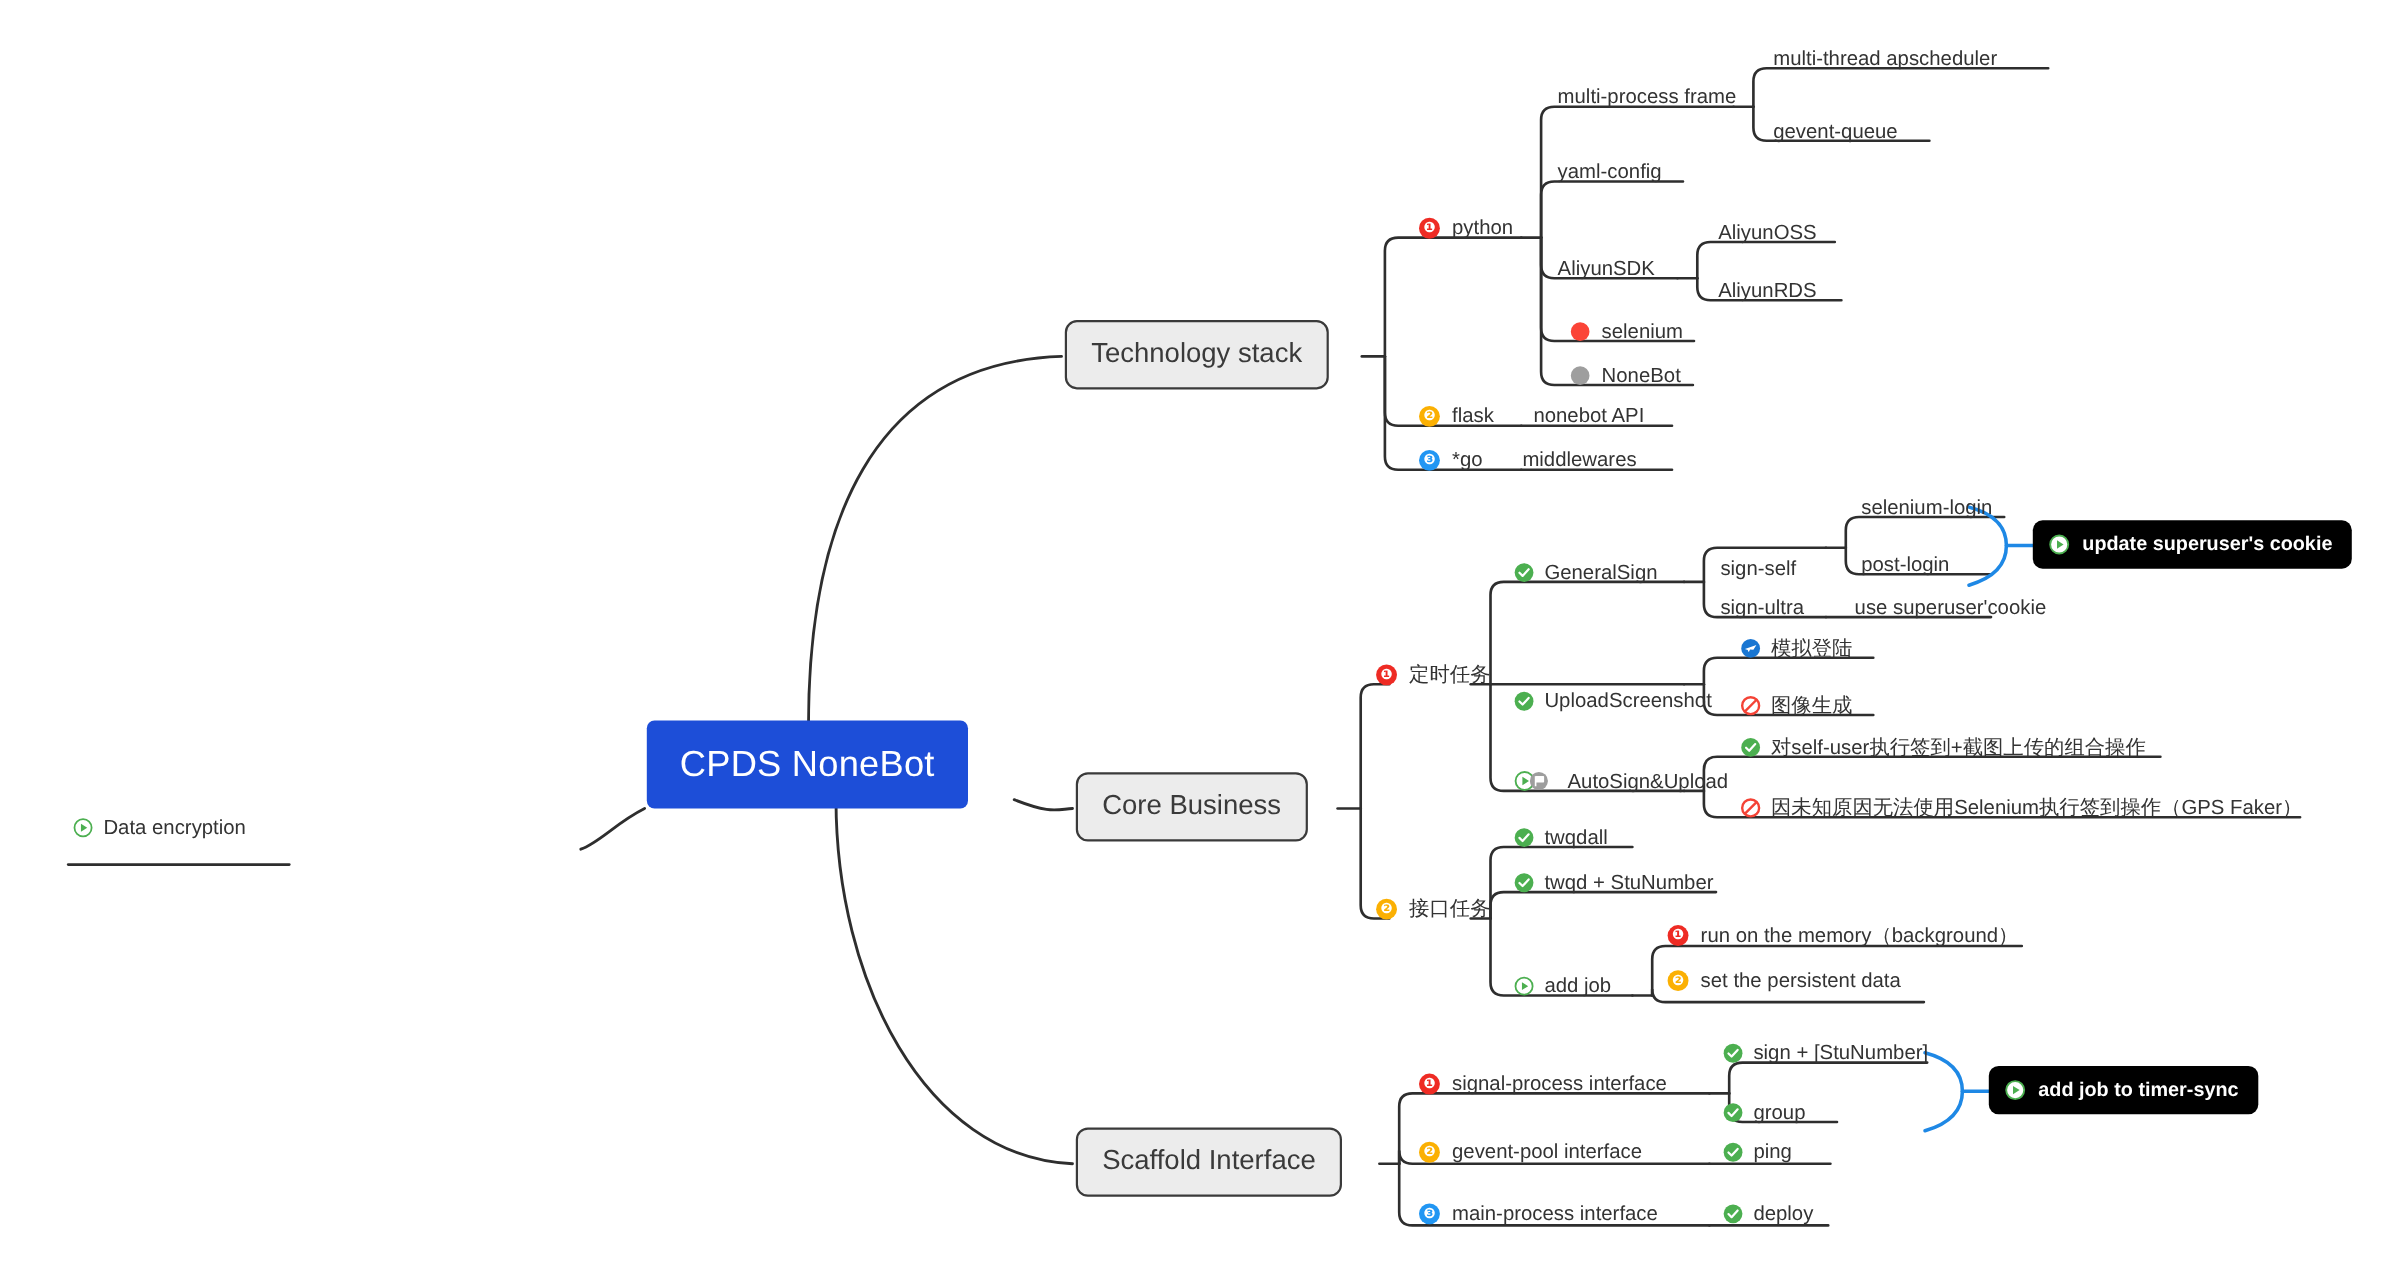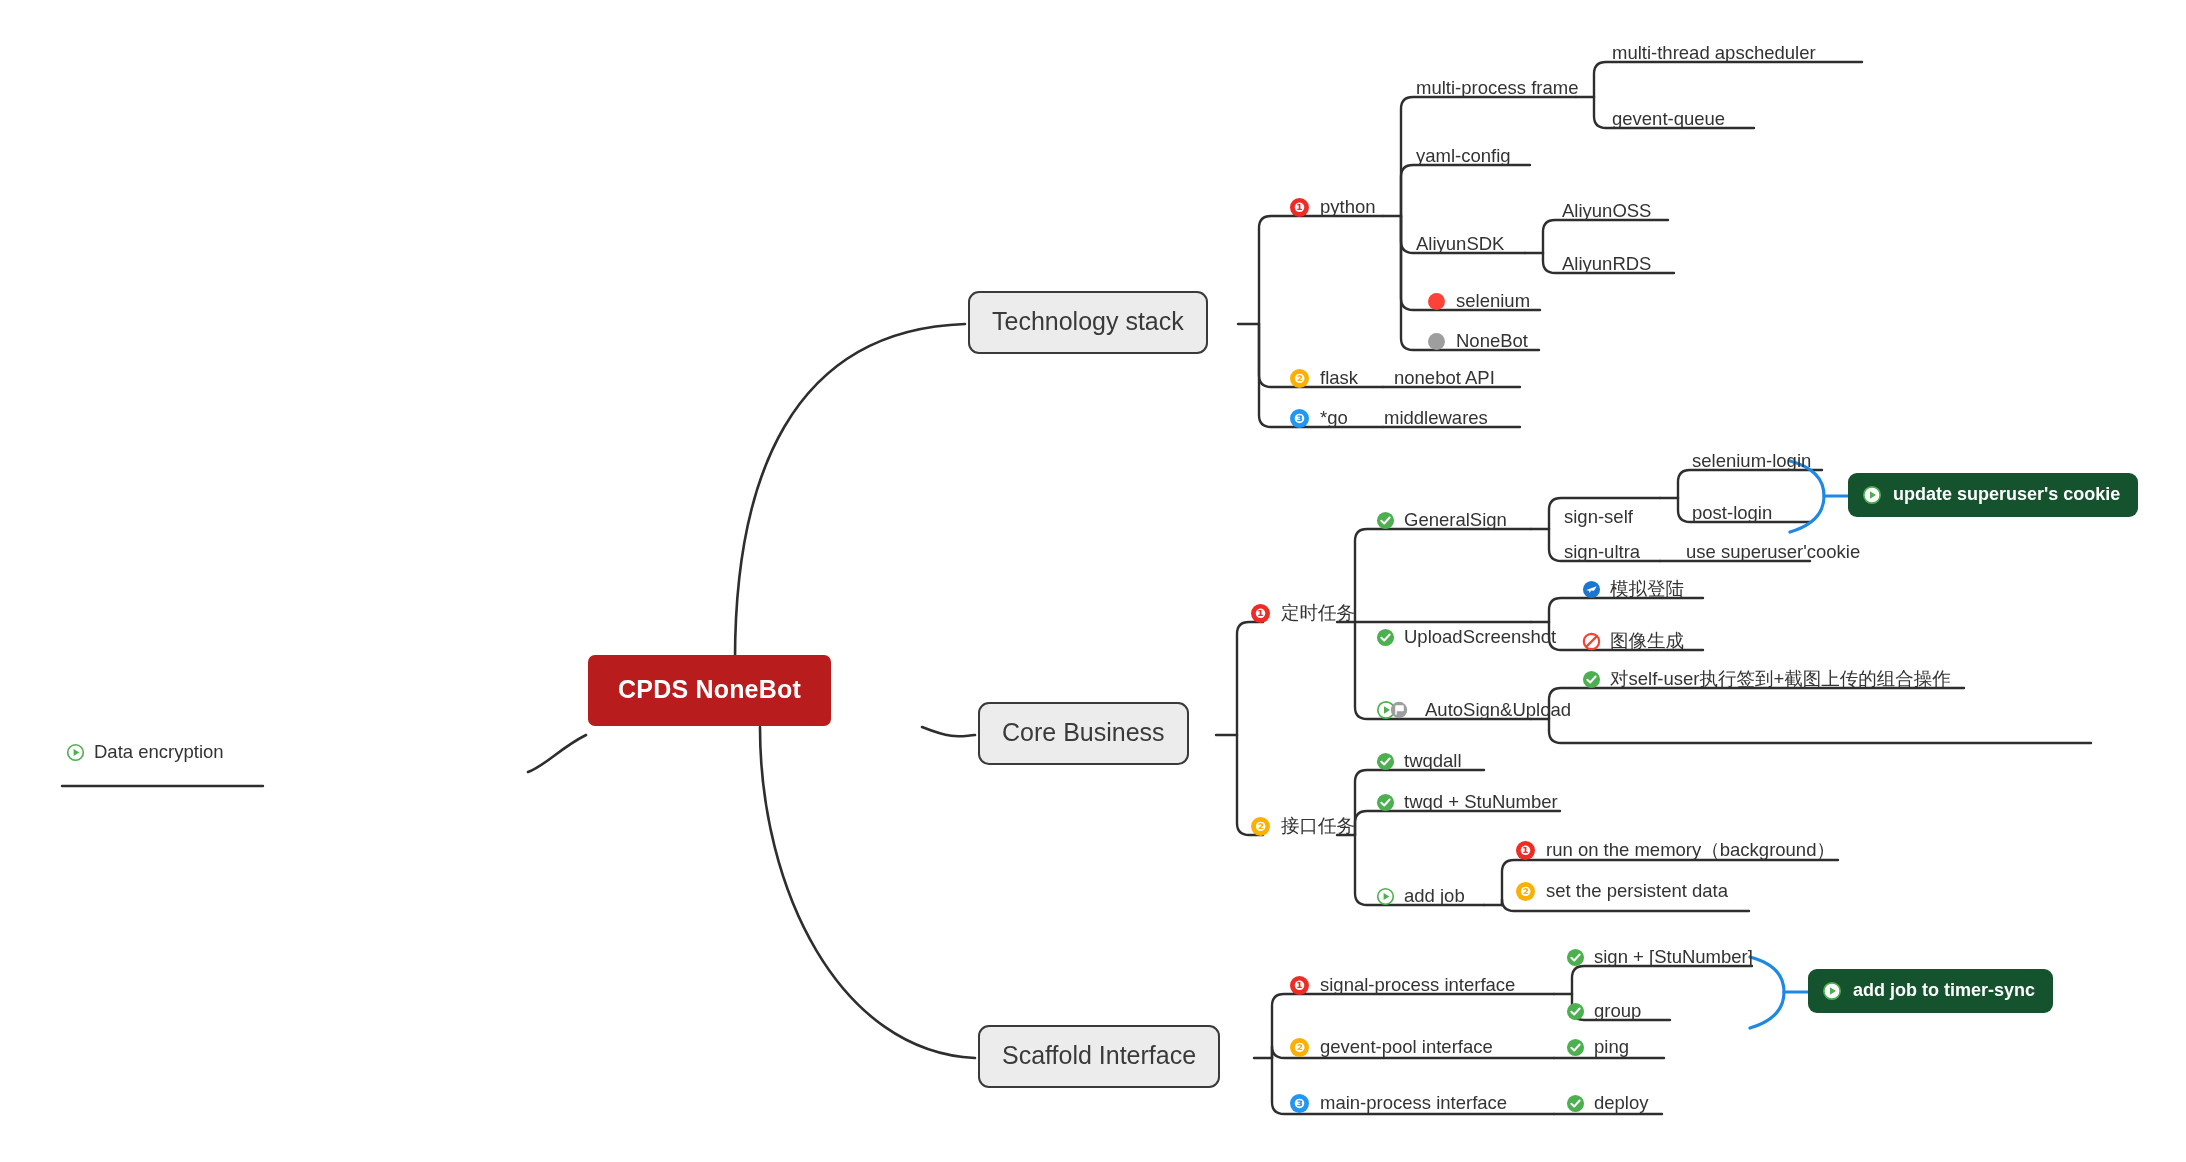--- a/index.html
+++ b/index.html
@@ -23,25 +23,25 @@
   }
   .node {
     position: absolute;
     white-space: nowrap;
     display: flex;
     align-items: center;
   }
 
   
   .root {
-    background: #b91c1c;
+    background: #1d4ed8;
     color: #ffffff;
     border-radius: 7px;
-    font-size: 25px;
-    font-weight: 700;
+    font-size: 33px;
+    font-weight: 400;
     padding: 20px 30px 22px 30px;
     letter-spacing: 0.2px;
   }
 
   
   .maintopic {
     background: #ececec;
     border: 2.5px solid #3a3a3a;
     border-radius: 11px;
     color: #3a3a3a;
@@ -53,21 +53,21 @@
   
   .sub {
     color: #333333;
     font-size: 18.5px;
     padding: 2px 4px 4px 4px;
     line-height: 1.1;
   }
 
   
   .callout {
-    background: #14532d;
+    background: #000000;
     color: #ffffff;
     border-radius: 9px;
     font-size: 18px;
     font-weight: bold;
     padding: 11px 18px 12px 14px;
     gap: 11px;
   }
 
   
   .ic {
@@ -404,20 +404,29 @@
   <div class="node sub" style="left:1578px; top:667px;">
     <span class="ic">
       <svg width="19" height="19" viewBox="0 0 20 20">
           <circle cx="10" cy="10" r="9" fill="#4caf50"></circle>
           <path d="M5.6 10.2 L8.6 13.2 L14.4 6.8" fill="none" stroke="#fff" stroke-width="2.1" stroke-linecap="round" stroke-linejoin="round"></path>
         </svg>
     </span>
     <span class="txt">对self-user执行签到+截图上传的组合操作</span>
   </div>
 
+  <div class="node sub" style="left:1578px; top:722px;">
+    <span class="ic">
+      <svg width="19" height="19" viewBox="0 0 20 20">
+          <circle cx="10" cy="10" r="8.1" fill="none" stroke="#f44336" stroke-width="2.3"></circle>
+          <path d="M4.6 15.4 L15.4 4.6" stroke="#f44336" stroke-width="2.3" stroke-linecap="round"></path>
+        </svg>
+    </span>
+    <span class="txt">因未知原因无法使用Selenium执行签到操作（GPS Faker）</span>
+  </div>
 
   <div class="node sub" style="left:1247px; top:814px;">
     <span class="ic num orange">❷</span>
     <span class="txt lbl-gap">接口任务</span>
   </div>
 
   <div class="node sub" style="left:1372px; top:749px;">
     <span class="ic">
       <svg width="19" height="19" viewBox="0 0 20 20">
           <circle cx="10" cy="10" r="9" fill="#4caf50"></circle>

